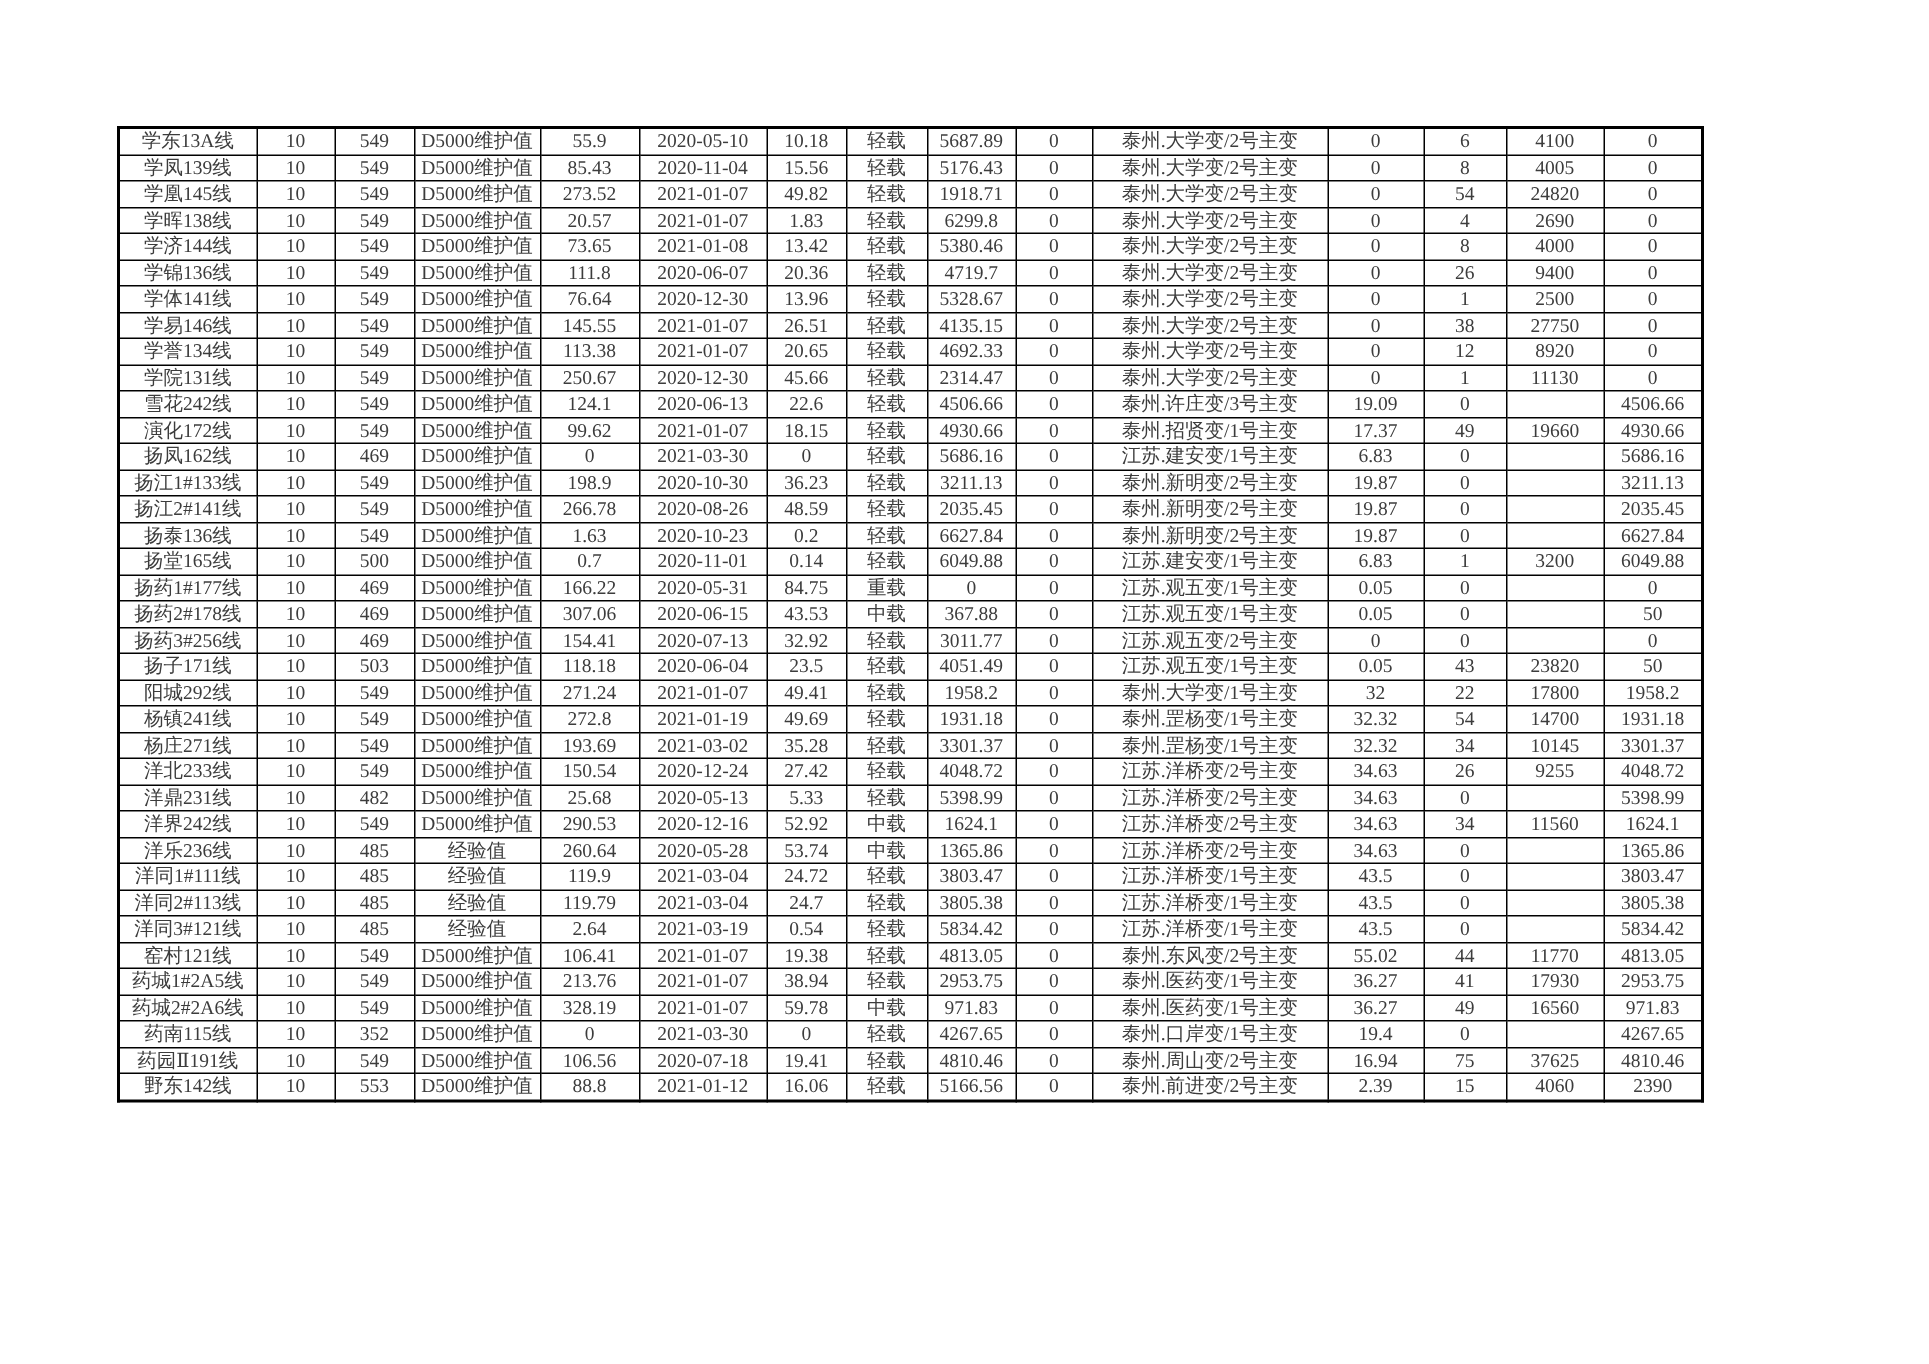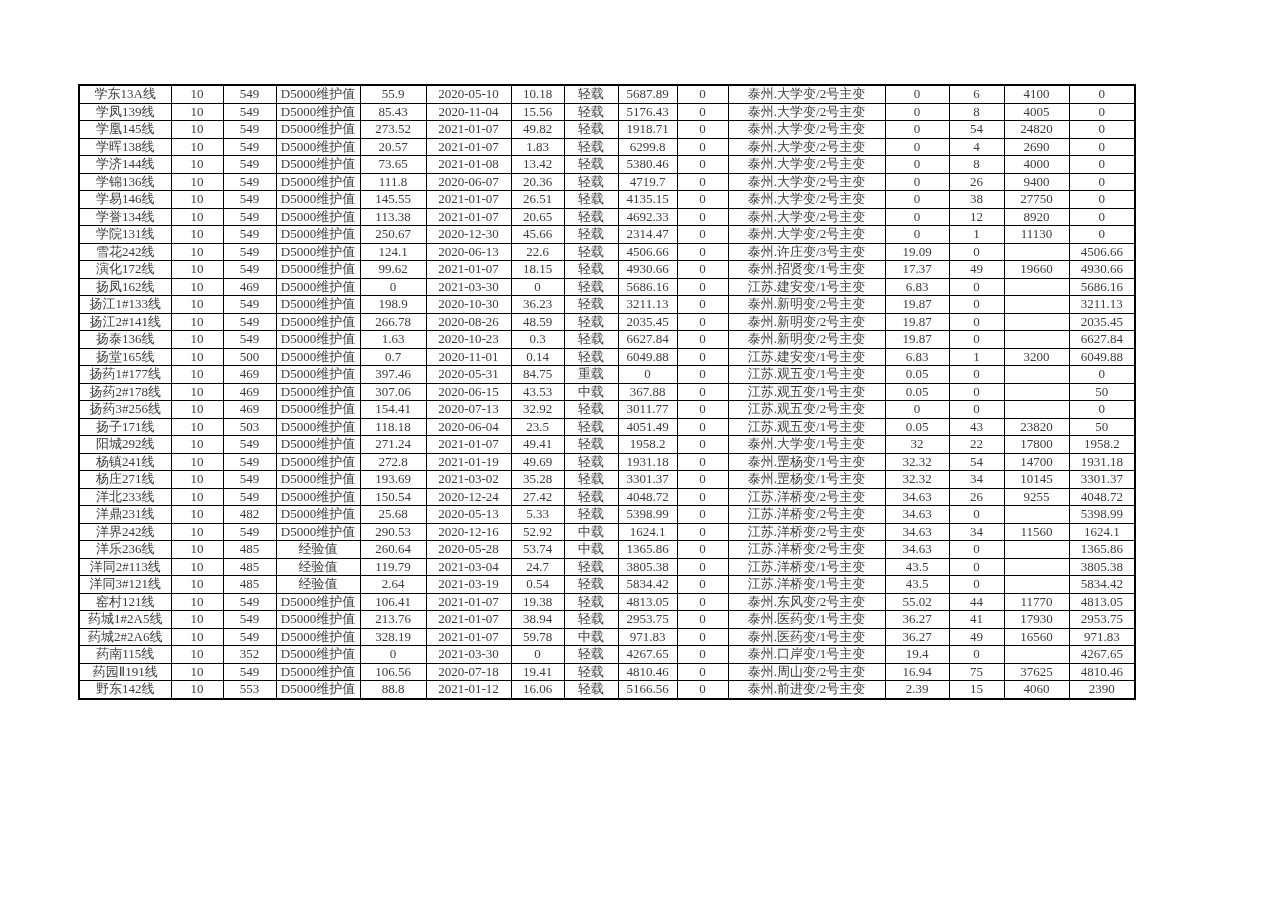--- a/index.html
+++ b/index.html
@@ -11,21 +11,20 @@
     width: 1286px;
     height: 909px;
     font-family: "Liberation Serif", "DejaVu Serif", serif;
   }
   .sheet {
     position: relative;
     width: 1286px;
     height: 909px;
     background: #ffffff;
     overflow: hidden;
-    font-family: Liberation Serif, serif;
   }
   table.grid {
     position: absolute;
     left: 78px;
     top: 84px;
     width: 1056px;
     border-collapse: collapse;
     table-layout: fixed;
     border: 2px solid #000000;
   }
@@ -161,20 +160,37 @@
           <td>轻载</td>
           <td>4719.7</td>
           <td>0</td>
           <td>泰州.大学变/2号主变</td>
           <td>0</td>
           <td>26</td>
           <td>9400</td>
           <td>0</td>
         </tr>
         <tr>
+          <td>学体141线</td>
+          <td>10</td>
+          <td>549</td>
+          <td>D5000维护值</td>
+          <td>76.64</td>
+          <td>2020-12-30</td>
+          <td>13.96</td>
+          <td>轻载</td>
+          <td>5328.67</td>
+          <td>0</td>
+          <td>泰州.大学变/2号主变</td>
+          <td>0</td>
+          <td>1</td>
+          <td>2500</td>
+          <td>0</td>
+        </tr>
+        <tr>
           <td>学易146线</td>
           <td>10</td>
           <td>549</td>
           <td>D5000维护值</td>
           <td>145.55</td>
           <td>2021-01-07</td>
           <td>26.51</td>
           <td>轻载</td>
           <td>4135.15</td>
           <td>0</td>
@@ -303,21 +319,21 @@
           <td></td>
           <td>2035.45</td>
         </tr>
         <tr>
           <td>扬泰136线</td>
           <td>10</td>
           <td>549</td>
           <td>D5000维护值</td>
           <td>1.63</td>
           <td>2020-10-23</td>
-          <td>0.3</td>
+          <td>0.2</td>
           <td>轻载</td>
           <td>6627.84</td>
           <td>0</td>
           <td>泰州.新明变/2号主变</td>
           <td>19.87</td>
           <td>0</td>
           <td></td>
           <td>6627.84</td>
         </tr>
         <tr>
@@ -335,21 +351,21 @@
           <td>6.83</td>
           <td>1</td>
           <td>3200</td>
           <td>6049.88</td>
         </tr>
         <tr>
           <td>扬药1#177线</td>
           <td>10</td>
           <td>469</td>
           <td>D5000维护值</td>
-          <td>397.46</td>
+          <td>166.22</td>
           <td>2020-05-31</td>
           <td>84.75</td>
           <td>重载</td>
           <td>0</td>
           <td>0</td>
           <td>江苏.观五变/1号主变</td>
           <td>0.05</td>
           <td>0</td>
           <td></td>
           <td>0</td>
@@ -518,20 +534,37 @@
           <td>中载</td>
           <td>1365.86</td>
           <td>0</td>
           <td>江苏.洋桥变/2号主变</td>
           <td>34.63</td>
           <td>0</td>
           <td></td>
           <td>1365.86</td>
         </tr>
         <tr>
+          <td>洋同1#111线</td>
+          <td>10</td>
+          <td>485</td>
+          <td>经验值</td>
+          <td>119.9</td>
+          <td>2021-03-04</td>
+          <td>24.72</td>
+          <td>轻载</td>
+          <td>3803.47</td>
+          <td>0</td>
+          <td>江苏.洋桥变/1号主变</td>
+          <td>43.5</td>
+          <td>0</td>
+          <td></td>
+          <td>3803.47</td>
+        </tr>
+        <tr>
           <td>洋同2#113线</td>
           <td>10</td>
           <td>485</td>
           <td>经验值</td>
           <td>119.79</td>
           <td>2021-03-04</td>
           <td>24.7</td>
           <td>轻载</td>
           <td>3805.38</td>
           <td>0</td>

